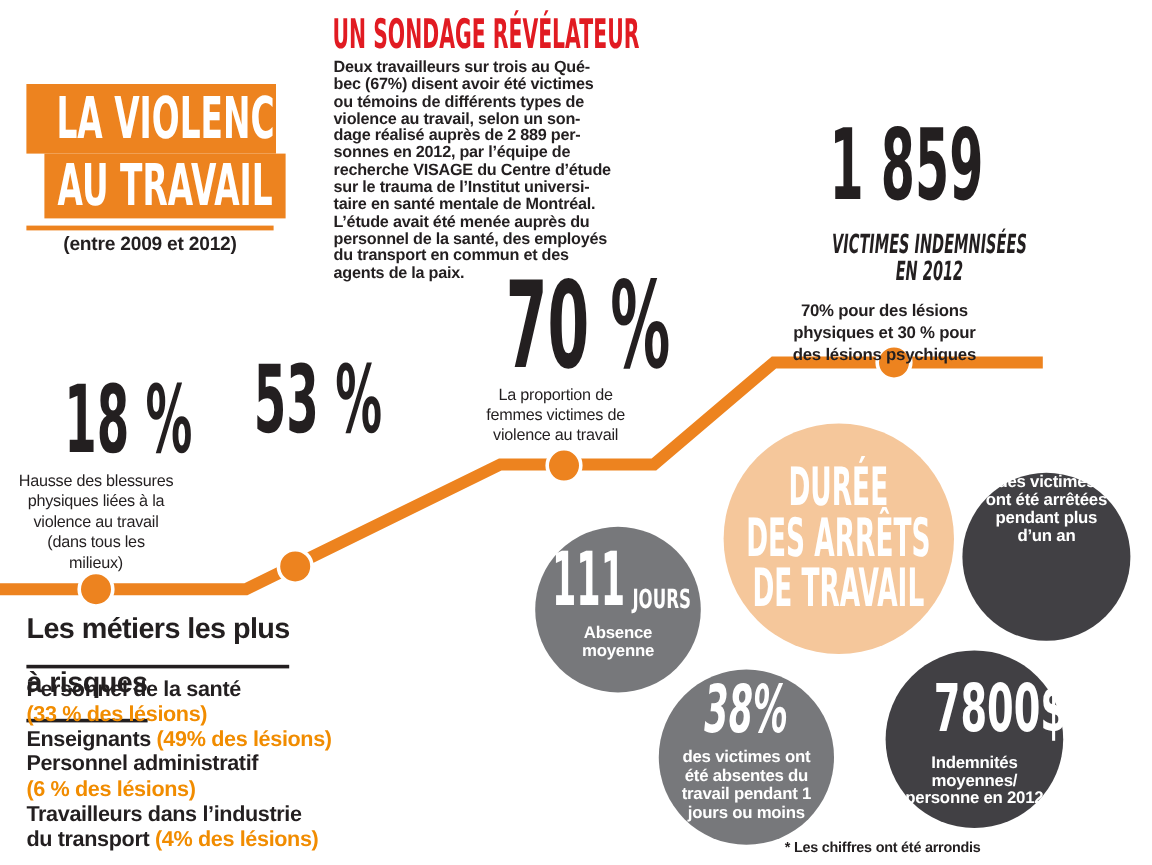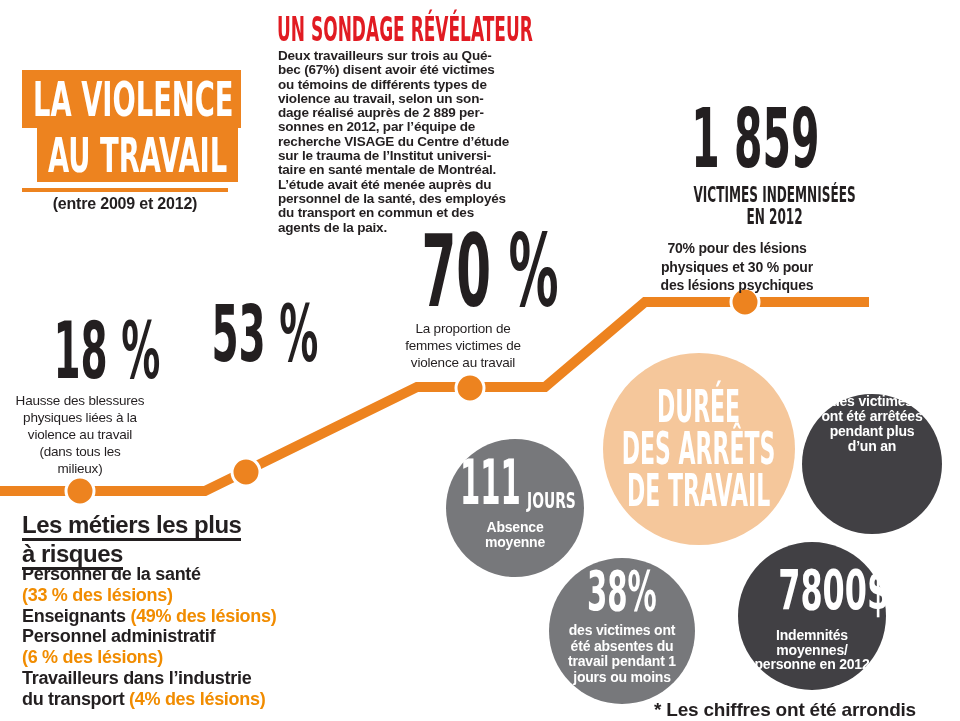--- a/index.html
+++ b/index.html
@@ -20,71 +20,71 @@
   .pre{white-space:pre-line;}
   
   .cond{font-family:"DejaVu Sans",sans-serif;font-weight:bold;display:inline-block;
         transform-origin:center top;line-height:1;white-space:pre;}
   .ol{transform-origin:left top;}
   .sx47{transform:scaleX(.47);} .sx50{transform:scaleX(.50);} .sx53{transform:scaleX(.53);}
   .sx55{transform:scaleX(.55);} .sx57{transform:scaleX(.57);} .sx58{transform:scaleX(.58);}
   .sx63{transform:scaleX(.63);}
   
   .tbox{background:var(--orange);color:#fff;display:flex;align-items:center;}
-  #tbox1{left:22px;top:70px;width:219px;height:58px;}
+  #tbox1{left:22px;top:70px;width:194px;height:58px;padding-left:14px;}
   #tbox2{left:37px;top:128px;width:201px;height:54px;}
   .tbox .cond{font-size:48px;transform-origin:left center;margin-left:11px;}
   #title-underline{left:22px;top:188px;width:206px;height:4px;background:var(--orange);}
   #subtitle{left:22px;top:195px;width:206px;font-size:16px;font-weight:bold;text-align:center;letter-spacing:-0.2px;}
   
   #survey-heading{left:277px;top:10px;font-size:34px;color:var(--red);}
   #survey-body{left:278px;top:49px;width:262px;font-size:13.5px;line-height:14.3px;font-weight:bold;letter-spacing:-0.2px;}
   
   .stat{text-align:center;}
   .stat .num{font-size:78px;}
   .stat-label{font-size:13.5px;line-height:17px;font-weight:normal;letter-spacing:-0.2px;}
   #stat-18{left:0px;top:312px;width:160px;}
   #stat-53{left:158px;top:295px;width:160px;}
   #stat-70{left:353px;top:222px;width:220px;}
   #stat-70 .num{font-size:100px;}
   #stat-1859{left:627px;top:98px;width:220px;}
   #stat-1859 .num{font-size:82px;}
-  #stat-1859 .capt{font-size:22px;line-height:19px;margin-top:4px;}
+  #stat-1859 .capt{font-size:22px;line-height:19px;margin-top:14px;font-style:italic;}
   #stat-1859 .detail{font-size:14px;line-height:18.5px;font-weight:bold;margin-top:11px;letter-spacing:-0.2px;}
   #stat-70 .stat-label{margin-top:-2px;}
   #stat-18 .stat-label{margin-top:2px;}
   
   #trend{left:0;top:0;width:960px;height:721px;pointer-events:none;}
   #trend polyline{fill:none;stroke:var(--orange);stroke-width:10;stroke-linejoin:miter;}
   #trend circle{fill:var(--orange);stroke:#fff;stroke-width:3;}
   
   #jobs-heading{left:22px;top:512px;font-size:24px;font-weight:bold;line-height:26px;letter-spacing:-0.5px;}
-  #jobs-heading span{border-bottom:3.5px solid var(--ink);display:inline-block;padding-bottom:0px;}
+  #jobs-heading span{border-bottom:3.5px solid var(--ink);display:inline-block;padding-bottom:16px;}
   #jobs-list{left:22px;top:564px;font-size:18px;line-height:20.8px;font-weight:bold;letter-spacing:-0.3px;}
   .orange{color:var(--orange-text);}
   
   .circle{border-radius:50%;color:#fff;text-align:center;}
   #c-duree{left:603px;top:353px;width:192px;height:192px;background:var(--peach);
            display:flex;align-items:center;justify-content:center;}
   #c-duree .cond{font-size:44px;line-height:42px;}
   #c-111{left:446px;top:439px;width:138px;height:138px;background:var(--gray);}
   #c-111 .n111{position:absolute;left:14px;top:13px;font-size:62px;}
   #c-111 .unit{position:absolute;left:81px;top:51px;font-size:22px;}
   #c-111 .clabel{position:absolute;left:0;top:81px;width:138px;}
   .clabel{font-size:14px;line-height:15px;font-weight:bold;letter-spacing:-0.2px;}
   #c-12{left:802px;top:394px;width:140px;height:140px;background:var(--dark);padding-top:0;}
   #c-12 .num{font-size:59px;margin-top:5px;}
   #c-38{left:549px;top:558px;width:146px;height:146px;background:var(--gray);}
-  #c-38 .num{font-size:55px;margin-top:1px;}
+  #c-38 .num{font-size:55px;margin-top:1px;font-style:italic;}
   #c-38 .clabel{line-height:15.5px;}
   #c-7800{left:738px;top:542px;width:148px;height:148px;background:var(--dark);}
   #c-7800 .num{font-size:55px;margin-top:16px;}
   #c-7800 .clabel{line-height:14.5px;margin-top:6px;}
   
-  #footnote{left:654px;top:699px;font-size:19px;font-weight:bold;letter-spacing:-0.2px;}
+  #footnote{left:654px;top:699px;font-size:12px;font-weight:bold;letter-spacing:-0.2px;}
 </style>
 </head>
 <body>
 
 <div id="canvas">
 
   <svg id="trend" class="abs" viewBox="0 0 960 721">
     <polyline points="0,491 205,491 417,387 545,387 645,302 869,302"></polyline>
     <circle class="trend-dot" r="14" cx="80" cy="491"></circle>
     <circle class="trend-dot" r="14" cx="246" cy="472"></circle>

